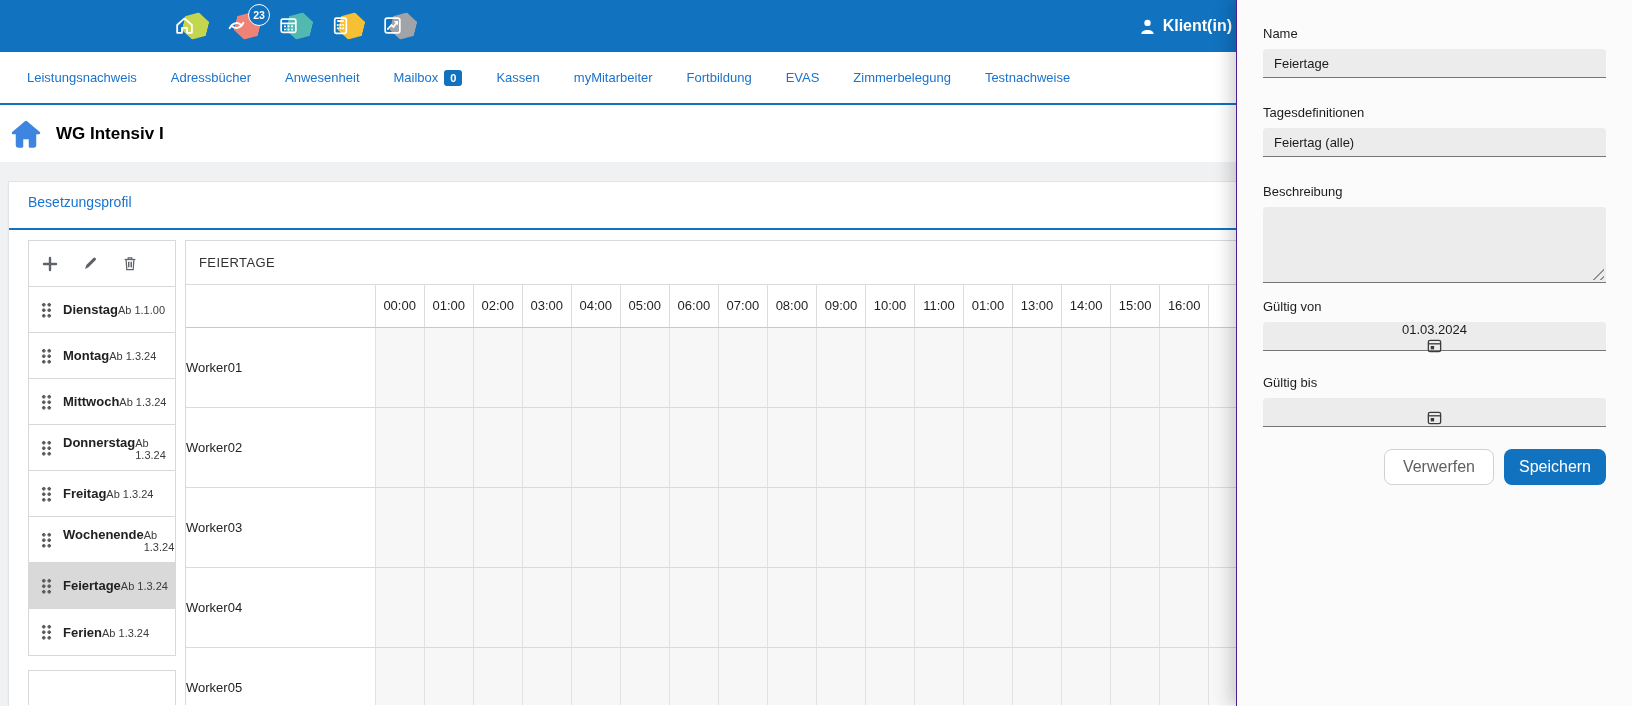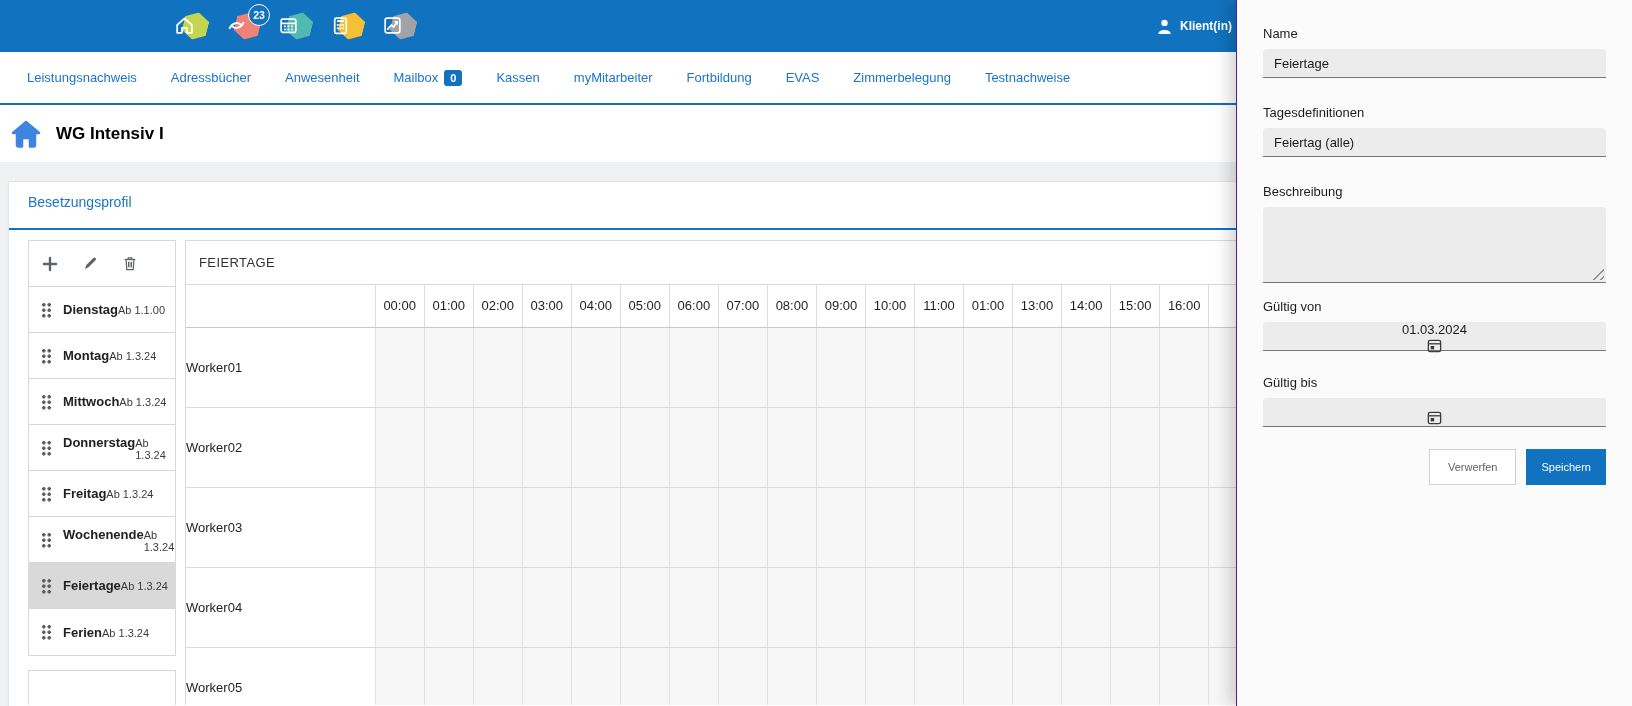--- a/index.html
+++ b/index.html
@@ -29,21 +29,21 @@
   .hexicon svg { position:absolute; left:2px; top:9px; }
   .hex-badge {
     position:absolute; top:-2px; right:-9px; width:22px; height:22px;
     border:1.5px solid #ffffff; border-radius:50%;
     background:#1172bf; color:#fff; font-size:10.5px; font-weight:bold;
     display:flex; align-items:center; justify-content:center; z-index:2;
   }
   .topbar-user {
     position:absolute; right:400px; top:0; height:52px;
     display:flex; align-items:center; gap:7px; cursor:pointer;
-    color:#ffffff; font-size:12px; font-weight:bold; white-space:nowrap;
+    color:#ffffff; font-size:16px; font-weight:bold; white-space:nowrap;
   }
 
   
   .navbar {
     position:absolute; left:0; top:52px; width:1632px; height:53px;
     background:#ffffff; border-bottom:2px solid #1172bf;
     display:flex; align-items:center; gap:34px; padding-left:27px;
   }
   .nav-item {
     color:#1a73cd; font-size:13px; text-decoration:none; cursor:pointer;
@@ -148,21 +148,21 @@
   .fld-area { height:76px; align-items:flex-start; position:relative; }
   .resize-grip {
     position:absolute; right:2px; bottom:2px; width:13px; height:13px;
     clip-path:polygon(100% 0,100% 100%,0 100%);
     background:repeating-linear-gradient(-45deg,transparent 0 2px,#8f8f8f 2px 3px,transparent 3px 5px);
   }
   .fld-date { justify-content:space-between;flex-direction:column; }
   .cal-btn { cursor:pointer; display:flex; align-items:center; }
   .drawer-actions { display:flex; justify-content:flex-end; gap:10px; }
   .btn {
-    height:36px; border-radius:0; font-size:11px; cursor:pointer;
+    height:36px; border-radius:8px; font-size:16px; cursor:pointer;
     font-family:"Liberation Sans",sans-serif;
     display:flex; align-items:center; justify-content:center;
   }
   .btn-ghost { background:#ffffff; border:1px solid #d1d1d1; color:#5f5f5f; padding:0 18px; }
   .btn-primary { background:#1172bf; border:none; color:#ffffff; padding:0 15px; }
 </style>
 </head>
 <body>
 
 <header class="topbar">

